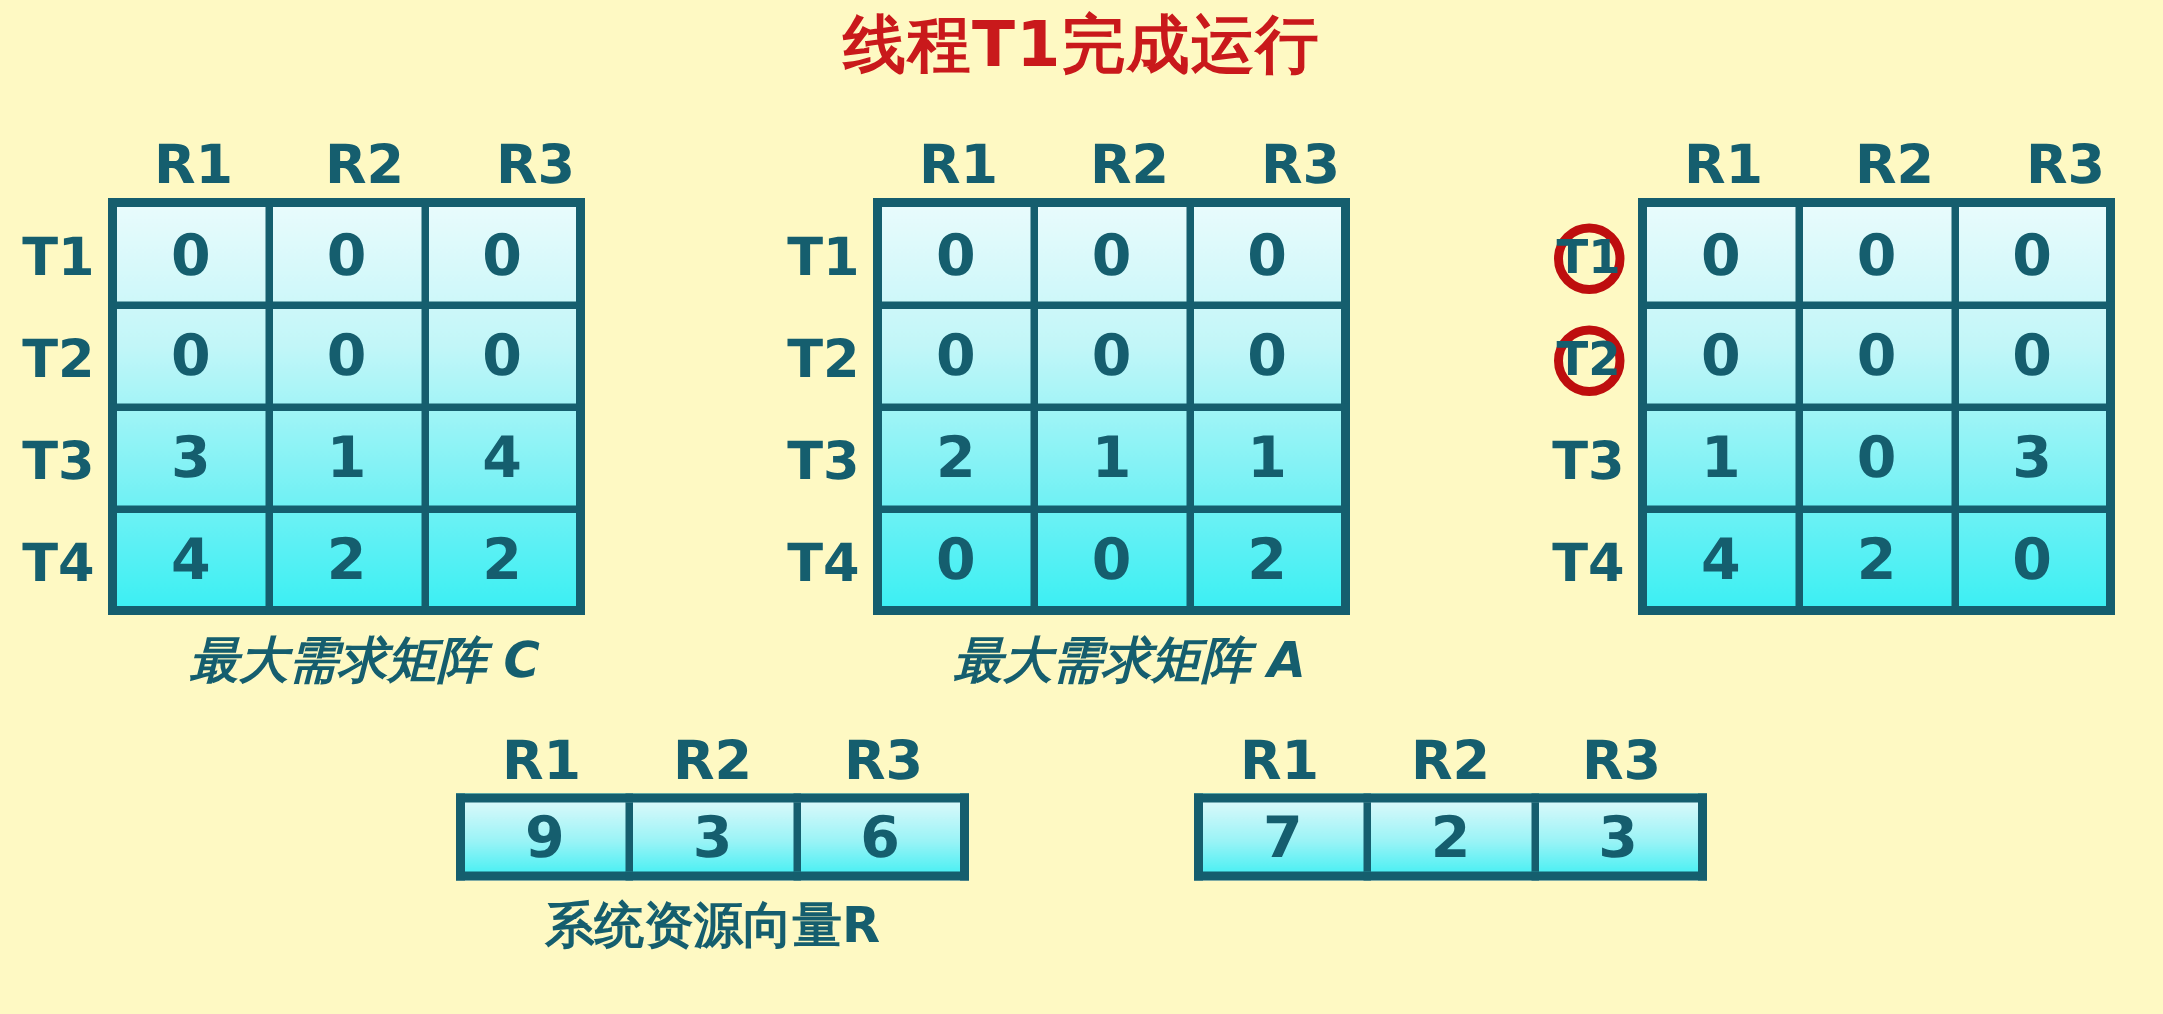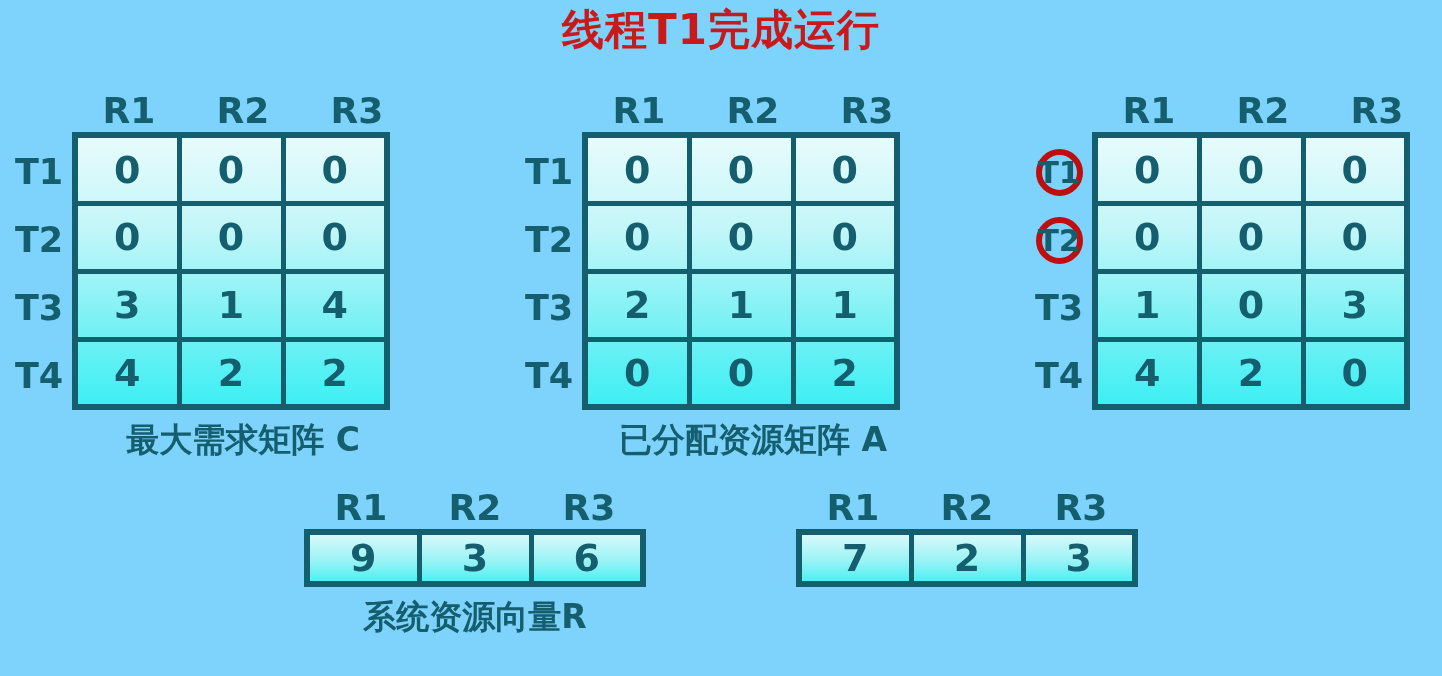--- a/index.html
+++ b/index.html
@@ -3,21 +3,21 @@
 <meta charset="utf-8">
 <style>
   :root{
     --teal:#155E6E;
     --red:#C9191B;
     --ring:#BE0E0E;
   }
   *{box-sizing:border-box;}
   html,body{margin:0;padding:0;background:#fff;}
   body{font-family:"DejaVu Sans","Liberation Sans",sans-serif;font-weight:bold;color:var(--teal);}
-  .canvas{position:relative;width:1442px;height:676px;background:#7dd3fc;overflow:hidden;}
+  .canvas{position:relative;width:1442px;height:676px;background:#fef9c3;overflow:hidden;}
 
   .title{margin-top:6px;text-align:center;font-size:42px;line-height:1.15;color:var(--red);letter-spacing:1px;}
 
   .matrices-row{display:flex;justify-content:space-between;margin-top:34px;padding:0 8px 0 6px;}
   .matrix{display:flex;flex-direction:column;}
 
   .m-header{display:flex;margin-left:66px;height:44px;align-items:center;}
   .m-header span{width:114px;text-align:center;font-size:36px;}
 
   .m-body{display:flex;}
@@ -28,21 +28,21 @@
 
   table{border-collapse:collapse;border:6px solid var(--teal);}
   .matrix table{background:linear-gradient(180deg,#E9FBFC 0%,#C2F6F8 35%,#74F1F4 72%,#3BEFF3 100%);}
   .vector table{background:linear-gradient(180deg,#DFF9FA 0%,#9AF3F6 55%,#44EFF3 100%);}
   td{width:104px;border:5px solid var(--teal);text-align:center;
      font-size:38px;color:var(--teal);padding:0;}
   .matrix td{height:62px;}
   .vector td{height:52px;}
 
   .caption-wrap{display:flex;justify-content:center;margin-top:8px;}
-  .matrix .caption-wrap{margin-left:66px;width:342px;}
+  .matrix .caption-wrap{margin-left:66px;width:342px;font-style:italic;}
   .vector .caption-wrap{width:342px;}
   .caption-wrap span{white-space:nowrap;font-size:33px;}
 
   .vectors-row{display:flex;justify-content:center;gap:150px;margin-top:22px;}
   .vector{display:flex;flex-direction:column;}
   .v-header{display:flex;height:44px;align-items:center;}
   .v-header span{width:114px;text-align:center;font-size:36px;}
 </style>
 </head>
 <body>
@@ -128,21 +128,21 @@
             </tr>
             <tr>
               <td>0</td>
               <td>0</td>
               <td>2</td>
             </tr>
           </tbody>
         </table>
       </div>
       <div class="caption-wrap">
-        <span>已分配资源矩阵 A</span>
+        <span>最大需求矩阵 A</span>
       </div>
     </div>
 
     <div class="matrix">
       <div class="m-header">
         <span>R1</span>
         <span>R2</span>
         <span>R3</span>
       </div>
       <div class="m-body">

